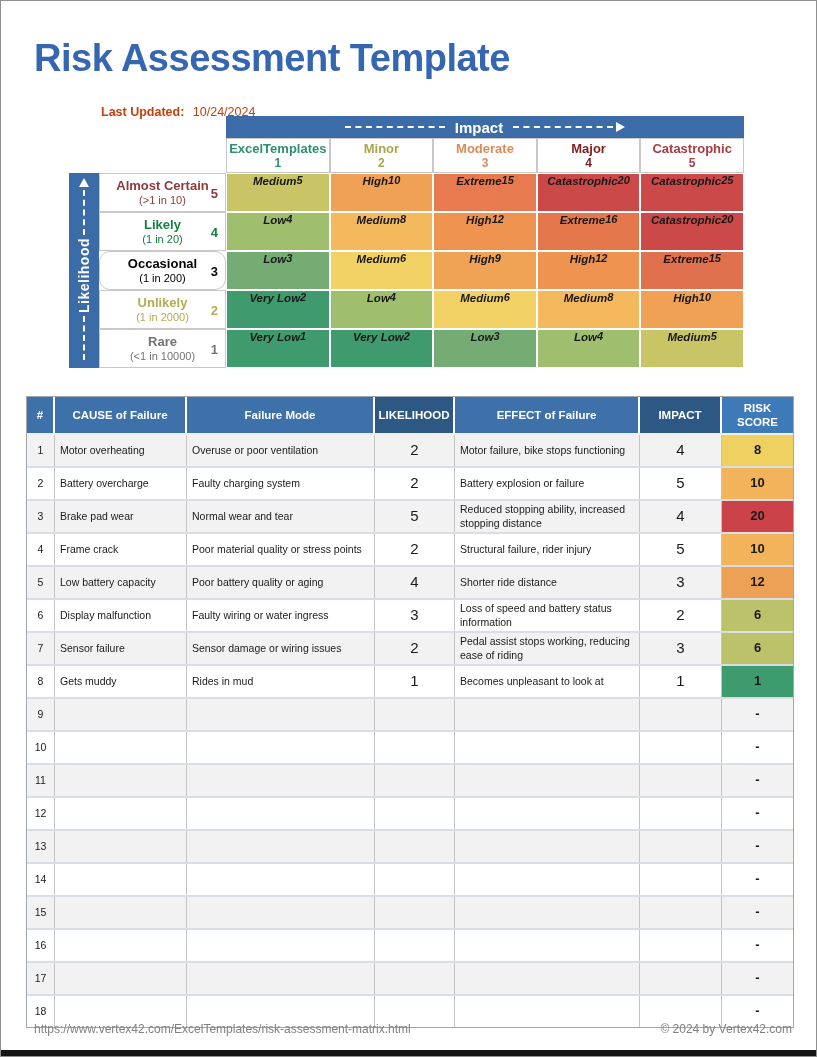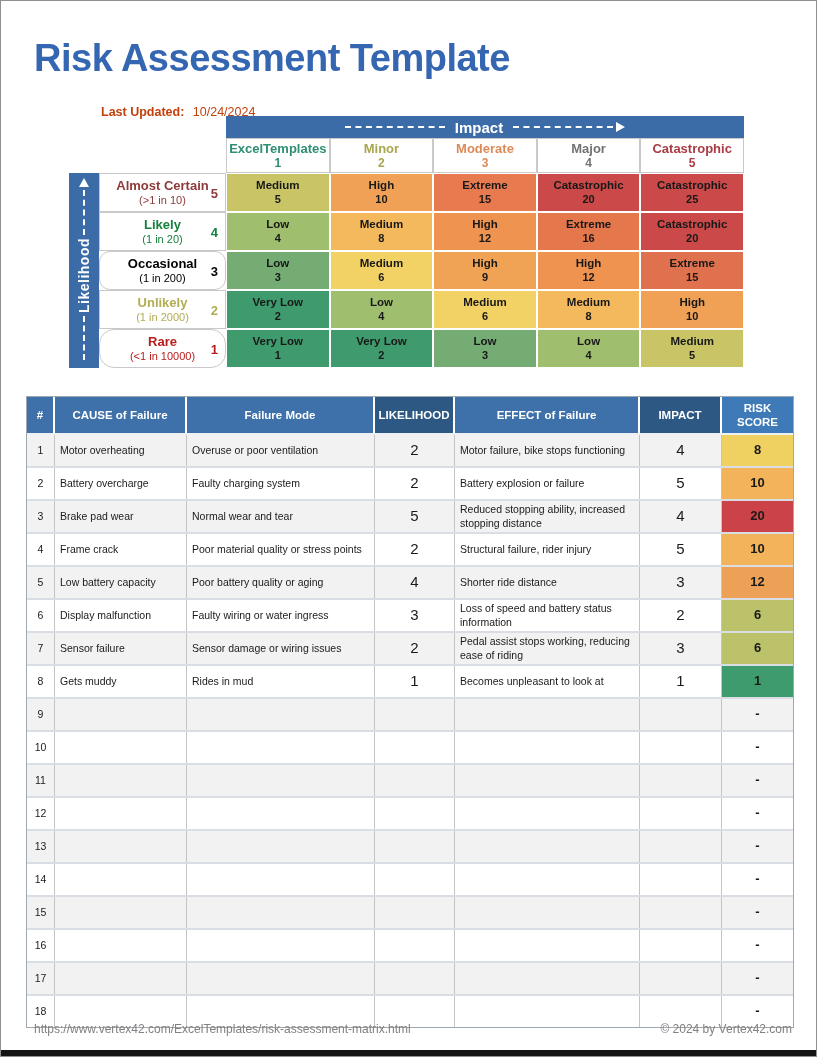--- a/index.html
+++ b/index.html
@@ -45,22 +45,22 @@
     writing-mode:vertical-rl; transform:rotate(180deg); color:#fff; font-weight:bold; font-size:14px; letter-spacing:0.5px;
   }
   .lik-level {
     background:#fff; border:1px solid #c9c9c9; position:relative;
     display:flex; align-items:center; justify-content:center;
   }
   .lik-text { text-align:center; line-height:1.15; }
   .lv-sub { font-size:11px; font-weight:normal; }
   .lik-num { position:absolute; right:7px; top:50%; transform:translateY(-50%); font-weight:bold; font-size:13px; }
   .matrix-cell {
-    border:1px solid #fff; display:flex; flex-direction:column; align-items:center; justify-content:center;
-    color:#181818; font-weight:bold; line-height:1.25; box-sizing:border-box;
+    border:1px solid #fff; display:flex; flex-direction:row; justify-content:center;
+    color:#181818; font-style:italic; font-weight:bold; line-height:1.25; box-sizing:border-box;
   }
   .mc-label { font-size:11.5px; }
   .mc-value { font-size:11px; }
 
   
   .risk-table {
     position:absolute; left:25px; top:395px; width:768px; box-sizing:border-box;
     border:1px solid #9fa7af;
   }
   .trow {
@@ -115,21 +115,21 @@
         <div class="lv-value">1</div>
       </div>
       <div class="impact-level" style="grid-area: 2 / 4; color: rgb(168, 167, 78);">
         <div class="lv-label">Minor</div>
         <div class="lv-value">2</div>
       </div>
       <div class="impact-level" style="grid-area: 2 / 5; color: rgb(220, 138, 88);">
         <div class="lv-label">Moderate</div>
         <div class="lv-value">3</div>
       </div>
-      <div class="impact-level" style="grid-area: 2 / 6; color: #737373;">
+      <div class="impact-level" style="grid-area: 2 / 6; color: #7f1d1d;">
         <div class="lv-label">Major</div>
         <div class="lv-value">4</div>
       </div>
       <div class="impact-level" style="grid-area: 2 / 7; color: rgb(170, 58, 68);">
         <div class="lv-label">Catastrophic</div>
         <div class="lv-value">5</div>
       </div>
       <div class="likelihood-bar" style="grid-area: 3 / 1 / span 5;">
         <span class="arrow-up"></span>
         <span class="vdash-line"></span>
@@ -237,21 +237,21 @@
         <div class="mc-value">6</div>
       </div>
       <div class="matrix-cell" style="grid-area: 6 / 6; background: rgb(244, 184, 93);">
         <div class="mc-label">Medium</div>
         <div class="mc-value">8</div>
       </div>
       <div class="matrix-cell" style="grid-area: 6 / 7; background: rgb(240, 161, 85);">
         <div class="mc-label">High</div>
         <div class="mc-value">10</div>
       </div>
-      <div class="lik-level" style="grid-area: 7 / 2; color: #b91c1c; border-radius: 15px;">
+      <div class="lik-level" style="grid-area: 7 / 2; color: #737373;">
         <div class="lik-text">
           <div class="lv-label">Rare</div>
           <div class="lv-sub">(&lt;1 in 10000)</div>
         </div>
         <div class="lik-num">1</div>
       </div>
       <div class="matrix-cell" style="grid-area: 7 / 3; background: rgb(63, 155, 110);">
         <div class="mc-label">Very Low</div>
         <div class="mc-value">1</div>
       </div>

